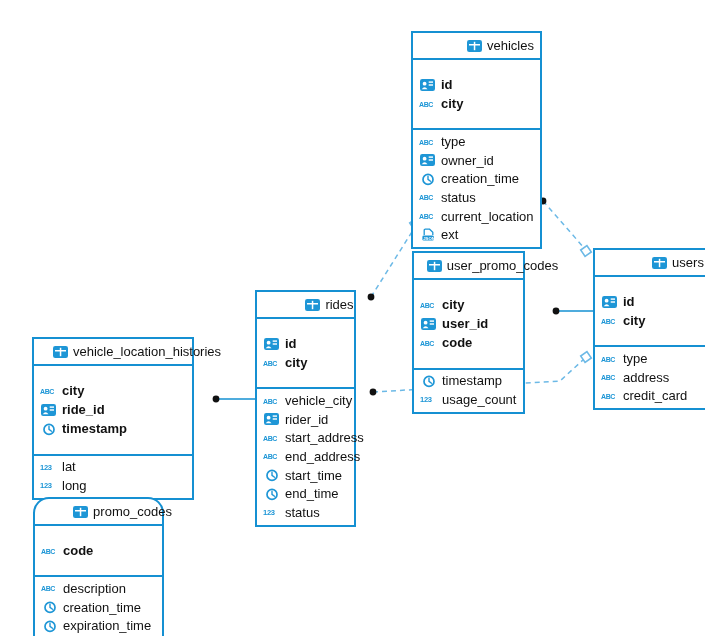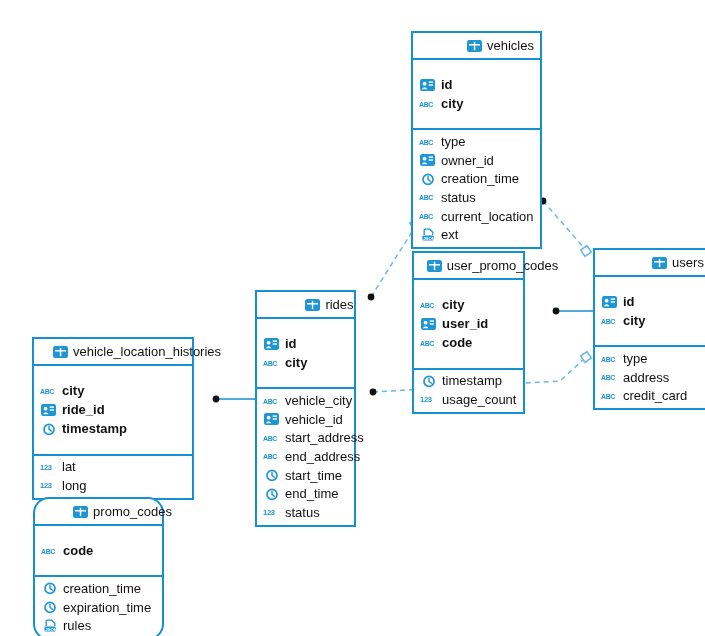--- a/index.html
+++ b/index.html
@@ -296,21 +296,21 @@
           <div class="row">
     <span class="icon">
               <svg width="15" height="12" viewBox="0 0 15 12">
       <rect width="15" height="12" rx="2.2" fill="#1e96d6"></rect>
       <circle cx="4.6" cy="4.7" r="1.9" fill="#fff"></circle>
       <path d="M1.7 10.2 Q4.6 6.4 7.5 10.2 Z" fill="#fff"></path>
       <rect x="8.7" y="2.4" width="4.3" height="1.4" fill="#fff"></rect>
       <rect x="8.7" y="5.3" width="4.3" height="1.4" fill="#fff"></rect>
               </svg>
             </span>
-    <span class="fname">vehicle_id</span>
+    <span class="fname">rider_id</span>
   </div>
           <div class="row">
     <span class="icon">
               <svg width="17" height="12" viewBox="0 0 17 12">
       <text x="0" y="9.2" font-size="7" font-weight="700" letter-spacing="-0.4" font-family="Liberation Sans,sans-serif" fill="#1e96d6">ABC</text>
               </svg>
             </span>
     <span class="fname">start_address</span>
   </div>
           <div class="row">
@@ -425,20 +425,28 @@
        <div class="row key">
     <span class="icon">
               <svg width="17" height="12" viewBox="0 0 17 12">
       <text x="0" y="9.2" font-size="7" font-weight="700" letter-spacing="-0.4" font-family="Liberation Sans,sans-serif" fill="#1e96d6">ABC</text>
               </svg>
             </span>
     <span class="fname">code</span>
   </div>
      </div>
      <div class="fields">
+       <div class="row">
+    <span class="icon">
+              <svg width="17" height="12" viewBox="0 0 17 12">
+      <text x="0" y="9.2" font-size="7" font-weight="700" letter-spacing="-0.4" font-family="Liberation Sans,sans-serif" fill="#1e96d6">ABC</text>
+              </svg>
+            </span>
+    <span class="fname">description</span>
+  </div>
           <div class="row">
     <span class="icon">
               <svg width="14" height="14" viewBox="0 0 14 14">
       <circle cx="7" cy="7.4" r="5" fill="none" stroke="#1e96d6" stroke-width="1.7"></circle>
       <path d="M7 7.4 L7 4.2 M7 7.4 L9.5 9.2" stroke="#1e96d6" stroke-width="1.4" fill="none" stroke-linecap="round"></path>
               </svg>
             </span>
     <span class="fname">creation_time</span>
   </div>
           <div class="row">

